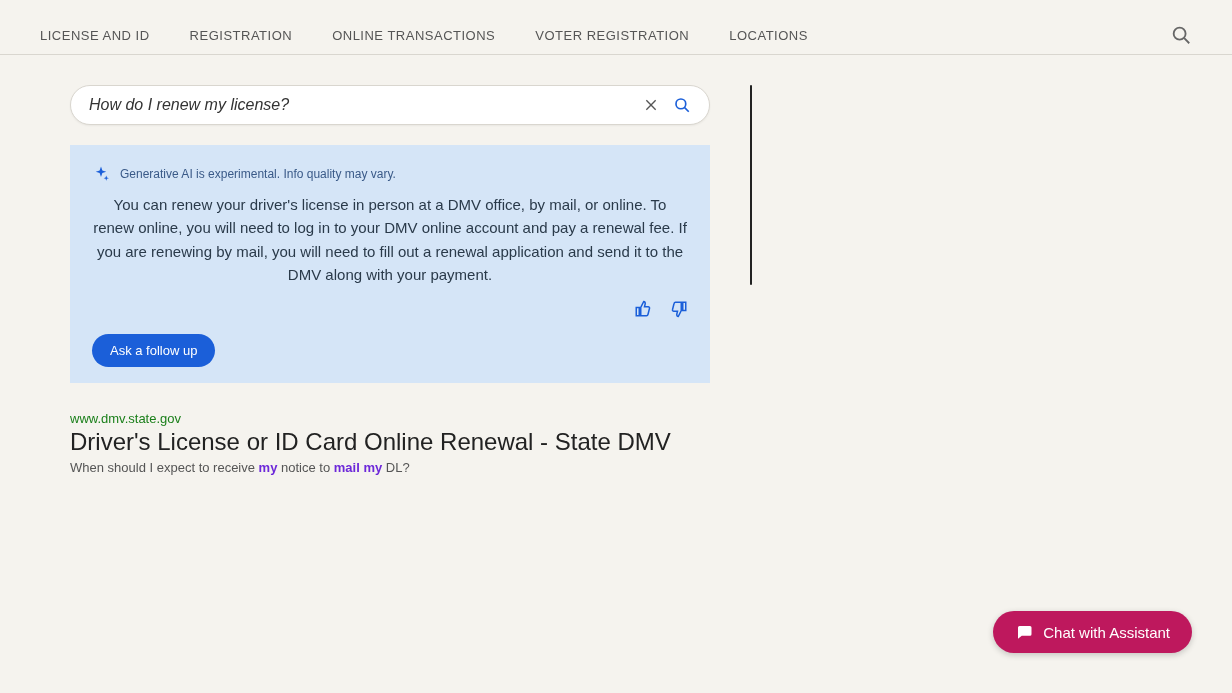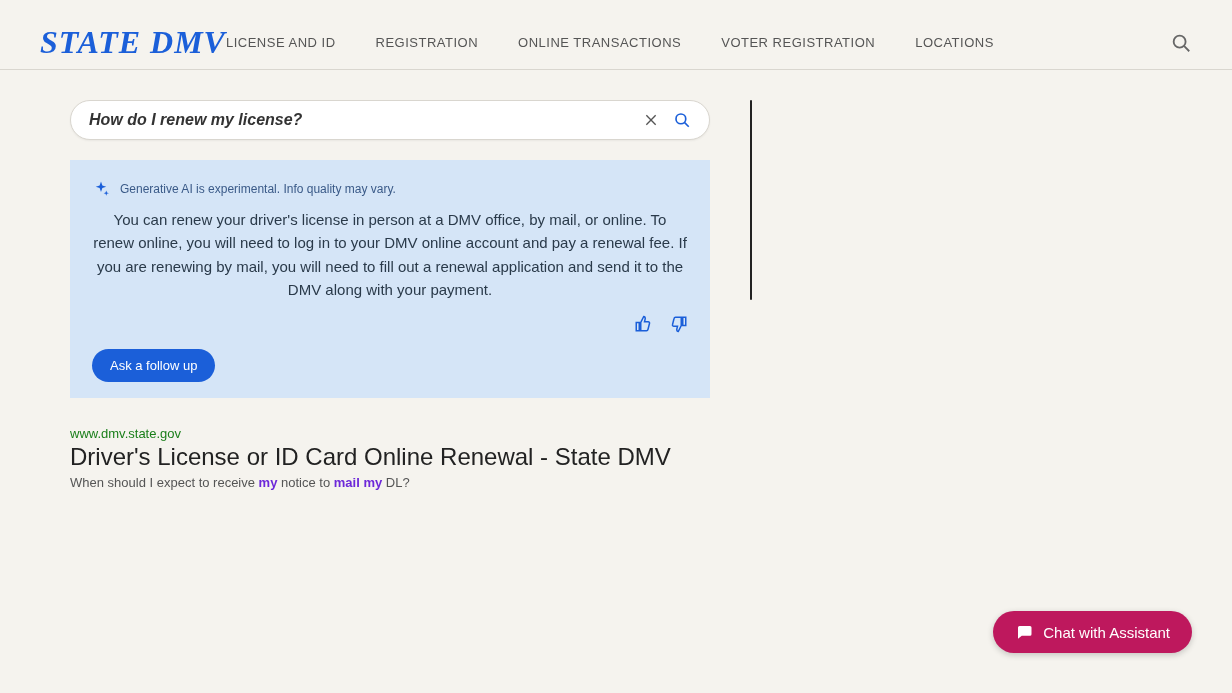--- a/index.html
+++ b/index.html
@@ -12,21 +12,21 @@
   .nav { display:flex; gap:40px; flex:1; }
   .nav-item { font-size:13px; color:#555; text-transform:uppercase; letter-spacing:0.5px; cursor:pointer; }
   .header-search { width:22px; height:22px; color:#666; cursor:pointer; }
 
   
   .main { padding: 30px 60px 0 70px; position:relative; }
   .center-col { width: 640px; }
 
   
   .search-pill { display:flex; align-items:center; background:#fff; border:1px solid #d9d6cf; border-radius:28px; padding:10px 18px; box-shadow:0 1px 2px rgba(0,0,0,0.05); }
-  .search-input { flex:1; border:none; outline:none; font-size:16px; color:#333; font-style:italic; background:transparent;font-weight:bold; }
+  .search-input { flex:1; border:none; outline:none; font-size:16px; color:#333; font-style:italic; background:transparent; }
   .pill-icons { display:flex; align-items:center; gap:14px; }
   .pill-x { width:16px; height:16px; color:#555; cursor:pointer; }
   .pill-mag { width:18px; height:18px; color:#1b5fd9; cursor:pointer; }
 
   
   .ai-box { margin-top:20px; background:#d5e5f7; border-radius:0; padding:20px 22px 16px 22px; position:relative; }
   .ai-head { display:flex; align-items:center; gap:10px; color:#3a5a88; font-size:12px; margin-bottom:10px; }
   .sparkle { width:18px; height:18px; color:#1b5fd9; }
   .ai-body { font-size:15px; line-height:1.55; color:#2a3a4a;text-align:center; }
   .ai-feedback { display:flex; justify-content:flex-end; gap:18px; margin-top:14px; }
@@ -47,21 +47,20 @@
   .chat-fab { position:absolute; right:40px; bottom:40px; background:#be185d; color:#fff; border:none; border-radius:24px; padding:12px 22px; font-size:15px; display:flex; align-items:center; gap:10px; cursor:pointer; box-shadow:0 2px 6px rgba(0,0,0,0.2); }
   .chat-icon { width:18px; height:18px; }
 
   svg { display:block; }
 </style>
 </head>
 <body>
 <div class="page">
 
   <div class="header">
-    <div class="logo">STATE DMV</div>
     <div class="nav">
       <div class="nav-item">LICENSE AND ID</div>
       <div class="nav-item">REGISTRATION</div>
       <div class="nav-item">ONLINE TRANSACTIONS</div>
       <div class="nav-item">VOTER REGISTRATION</div>
       <div class="nav-item">LOCATIONS</div>
     </div>
     <span class="header-search">
       <svg viewBox="0 0 24 24" fill="none" stroke="currentColor" stroke-width="2">
           <circle cx="10.5" cy="10.5" r="6.5"></circle>

